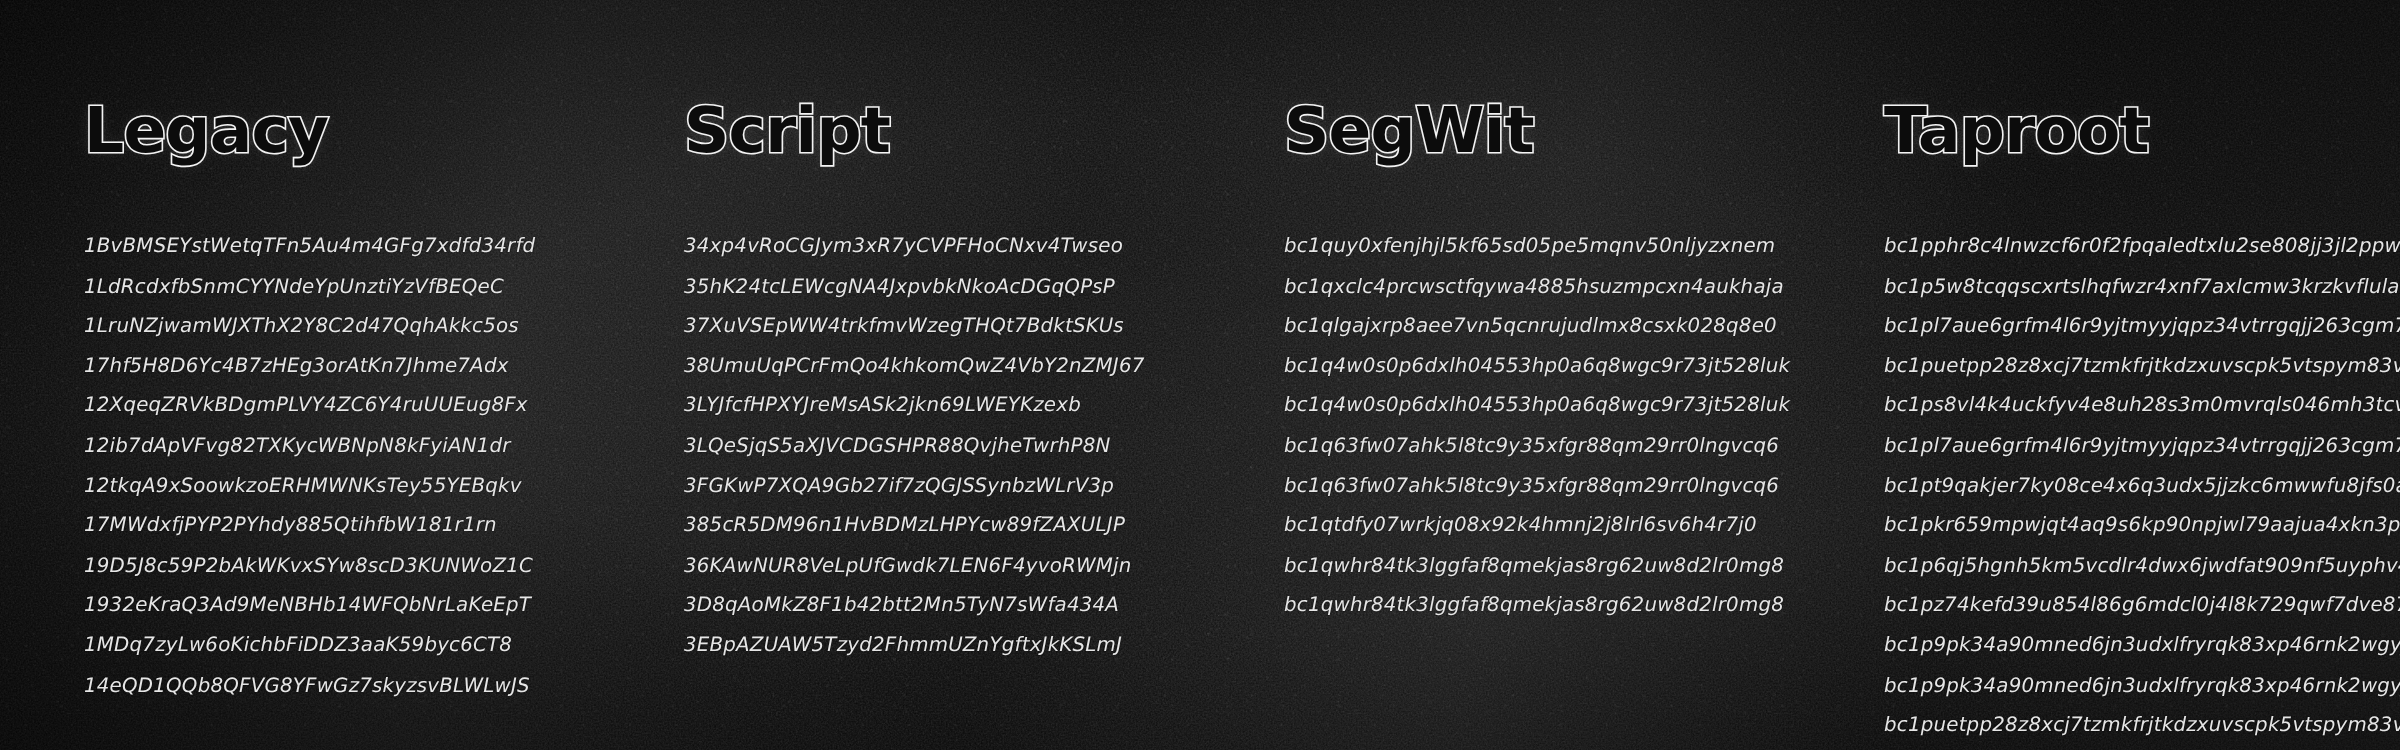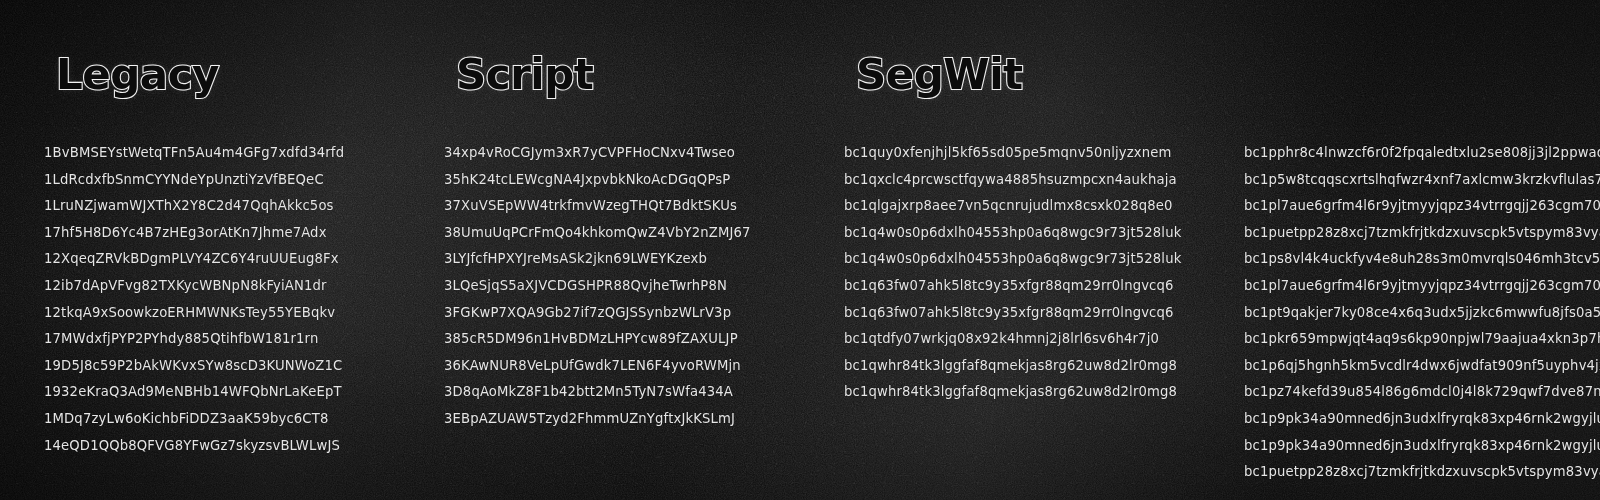--- a/index.html
+++ b/index.html
@@ -54,20 +54,21 @@
       radial-gradient(ellipse 75% 85% at 50% 50%, rgba(0,0,0,0) 40%, rgba(0,0,0,0.55) 100%);
   }
 
   
   #columns {
     position: absolute;
     inset: 0;
     display: flex;
     padding: 0;
     z-index: 3;
+    margin-top: 12px;
   }
   .column {
     flex: 1 1 0;
     min-width: 0;
     padding-left: 56px;
     box-sizing: border-box;
     position: relative;
   }
 
   
@@ -88,25 +89,26 @@
       0 0 2px rgba(255,255,255,0.35),
       0 0 10px rgba(255,255,255,0.10);
     white-space: nowrap;
     user-select: none;
   }
 
   
   .addr-list {
     position: absolute;
     top: 140px;
-    left: 44px;
+    left: 56px;
     right: 0;
     margin: 0;
     padding: 0;
     list-style: none;
+    font-style: italic;
   }
   .addr-item {
     font-family: "DejaVu Sans", sans-serif;
     font-size: 13.2px;
     font-weight: 400;
     letter-spacing: 0.15px;
     line-height: 26.6px;
     height: 26.6px;
     color: #e6e6e6;
     white-space: nowrap;
@@ -187,20 +189,21 @@
       <li class="addr-item">bc1q4w0s0p6dxlh04553hp0a6q8wgc9r73jt528luk</li>
       <li class="addr-item">bc1q63fw07ahk5l8tc9y35xfgr88qm29rr0lngvcq6</li>
       <li class="addr-item">bc1q63fw07ahk5l8tc9y35xfgr88qm29rr0lngvcq6</li>
       <li class="addr-item">bc1qtdfy07wrkjq08x92k4hmnj2j8lrl6sv6h4r7j0</li>
       <li class="addr-item">bc1qwhr84tk3lggfaf8qmekjas8rg62uw8d2lr0mg8</li>
       <li class="addr-item">bc1qwhr84tk3lggfaf8qmekjas8rg62uw8d2lr0mg8</li>
     </ul>
   </section>
 
   <section class="column">
+    <h2 class="col-title">Taproot</h2>
     <ul class="addr-list">
       <li class="addr-item">bc1pphr8c4lnwzcf6r0f2fpqaledtxlu2se808jj3jl2ppwad2pzc6uqrx9r8a</li>
       <li class="addr-item">bc1p5w8tcqqscxrtslhqfwzr4xnf7axlcmw3krzkvflulas7h0c5s3kqjftnms</li>
       <li class="addr-item">bc1pl7aue6grfm4l6r9yjtmyyjqpz34vtrrgqjj263cgm70n27mgf2fqzn8vzq</li>
       <li class="addr-item">bc1puetpp28z8xcj7tzmkfrjtkdzxuvscpk5vtspym83vyacwll44w4qhjg5yj</li>
       <li class="addr-item">bc1ps8vl4k4uckfyv4e8uh28s3m0mvrqls046mh3tcv5v0j3l2uetzssfutjs9</li>
       <li class="addr-item">bc1pl7aue6grfm4l6r9yjtmyyjqpz34vtrrgqjj263cgm70n27mgf2fqzn8vzq</li>
       <li class="addr-item">bc1pt9qakjer7ky08ce4x6q3udx5jjzkc6mwwfu8jfs0a56qf8mrswzq9nzdeg</li>
       <li class="addr-item">bc1pkr659mpwjqt4aq9s6kp90npjwl79aajua4xkn3p7htta3hspl0zsywrldh</li>
       <li class="addr-item">bc1p6qj5hgnh5km5vcdlr4dwx6jwdfat909nf5uyphv4jx4jr8rlekhsw09tv8</li>

